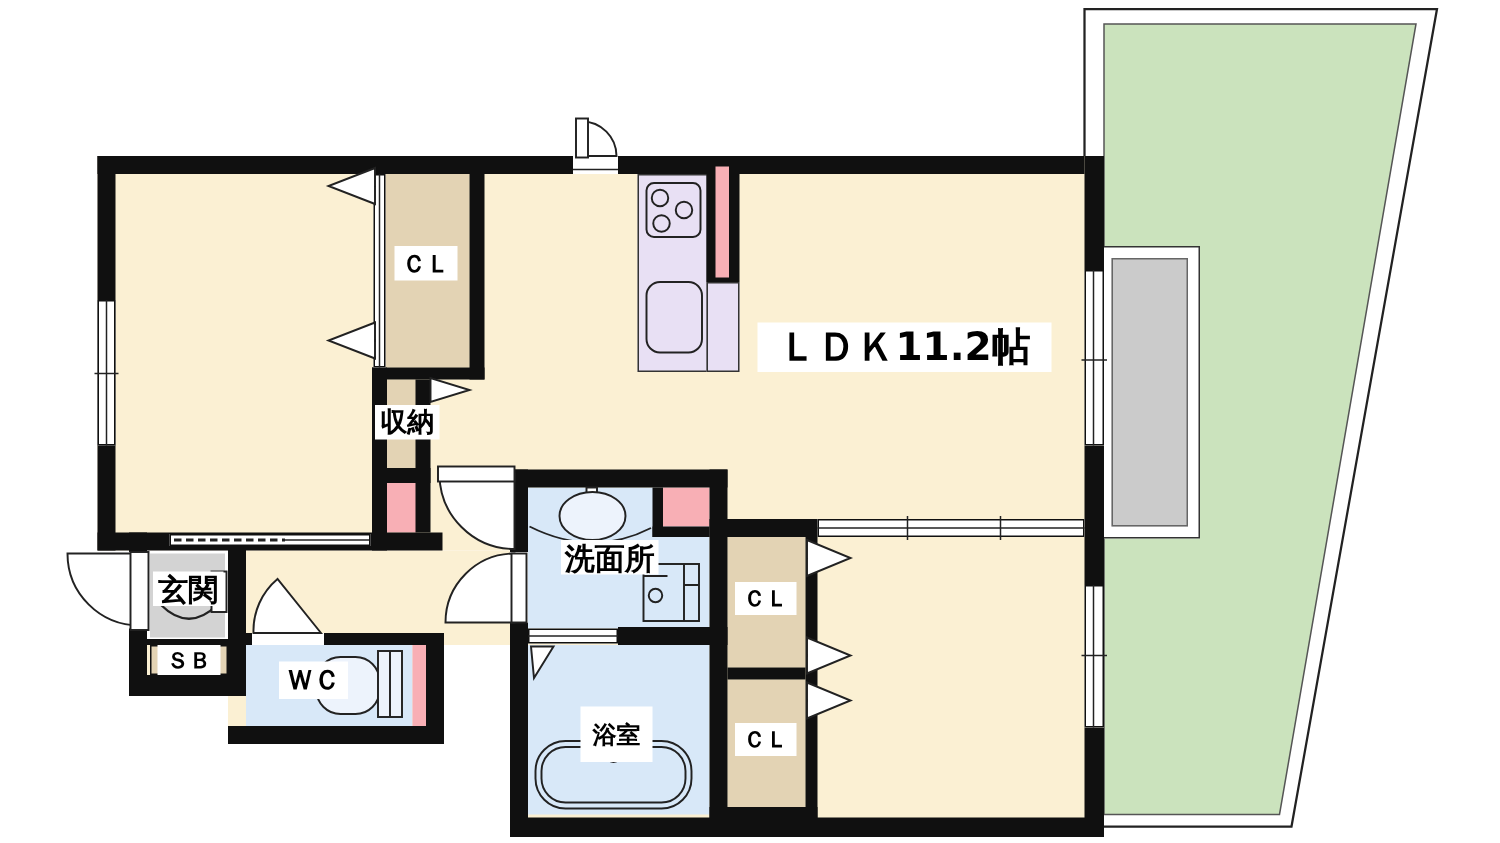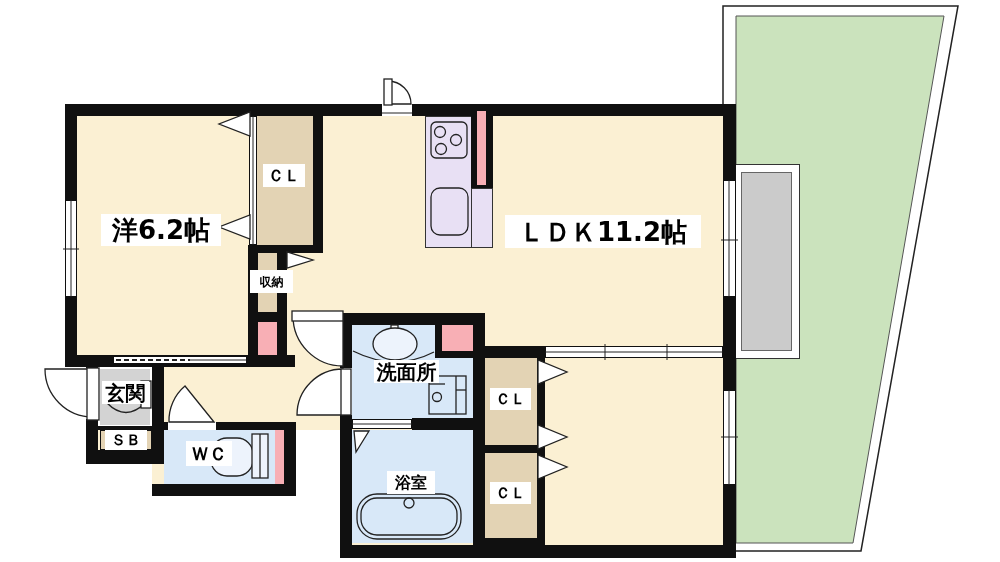--- a/index.html
+++ b/index.html
@@ -157,25 +157,24 @@
     <circle cx="409" cy="503" r="5"></circle>
 
     <rect x="211" y="438" width="42" height="38" rx="16" fill="#EDF3FC"></rect>
     <rect x="252" y="434" width="16" height="44" fill="#EDF3FC"></rect>
     <line x1="260" y1="434" x2="260" y2="478"></line>
 
     <path d="M 107,403 Q 126,422 145,403" stroke-width="1.5"></path>
     <rect x="141" y="381" width="10" height="27" fill="#fff"></rect>
   </svg>
 
-  <div class="lbl" style="left:101px;top:214px;width:120px;height:32px;font-size:26px;z-index:6;">洋6.2帖</div>
   <div class="lbl" style="left:505px;top:215px;width:196px;height:33px;font-size:26px;z-index:6;">ＬＤＫ11.2帖</div>
   <div class="lbl" style="left:263px;top:164px;width:42px;height:23px;font-size:16px;z-index:6;">ＣＬ</div>
-  <div class="lbl" style="left:250px;top:270px;width:43px;height:23px;font-size:12px;z-index:6;">収納</div>
+  <div class="lbl" style="left:250px;top:270px;width:43px;height:23px;font-size:18px;z-index:6;">収納</div>
   <div class="lbl" style="left:374px;top:360px;width:65px;height:23px;font-size:20px;z-index:6;">洗面所</div>
-  <div class="lbl" style="left:387px;top:471px;width:48px;height:23px;font-size:16px;z-index:6;">浴室</div>
+  <div class="lbl" style="left:387px;top:471px;width:48px;height:37px;font-size:16px;z-index:6;">浴室</div>
   <div class="lbl" style="left:186px;top:441px;width:46px;height:25px;font-size:18px;z-index:6;">ＷＣ</div>
   <div class="lbl" style="left:102px;top:381px;width:47px;height:23px;font-size:20px;z-index:6;">玄関</div>
   <div class="lbl" style="left:105px;top:430px;width:42px;height:20px;font-size:15px;z-index:6;">ＳＢ</div>
   <div class="lbl" style="left:490px;top:388px;width:41px;height:22px;font-size:15px;z-index:6;">ＣＬ</div>
   <div class="lbl" style="left:490px;top:482px;width:41px;height:22px;font-size:15px;z-index:6;">ＣＬ</div>
 
 </div>
 
 </body></html>

